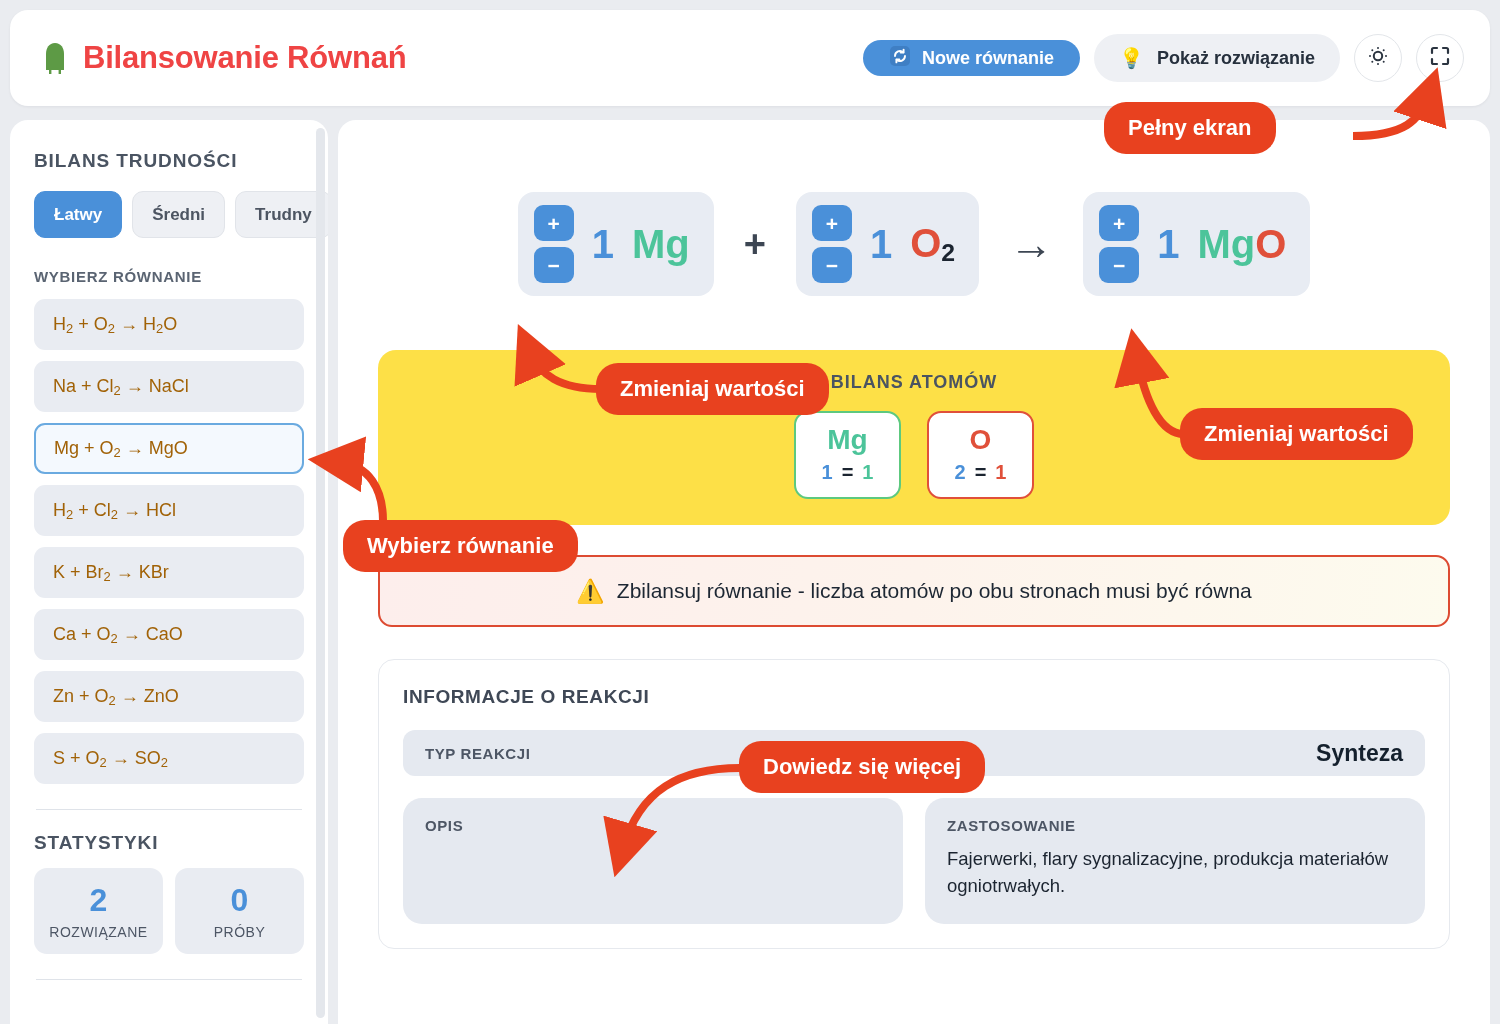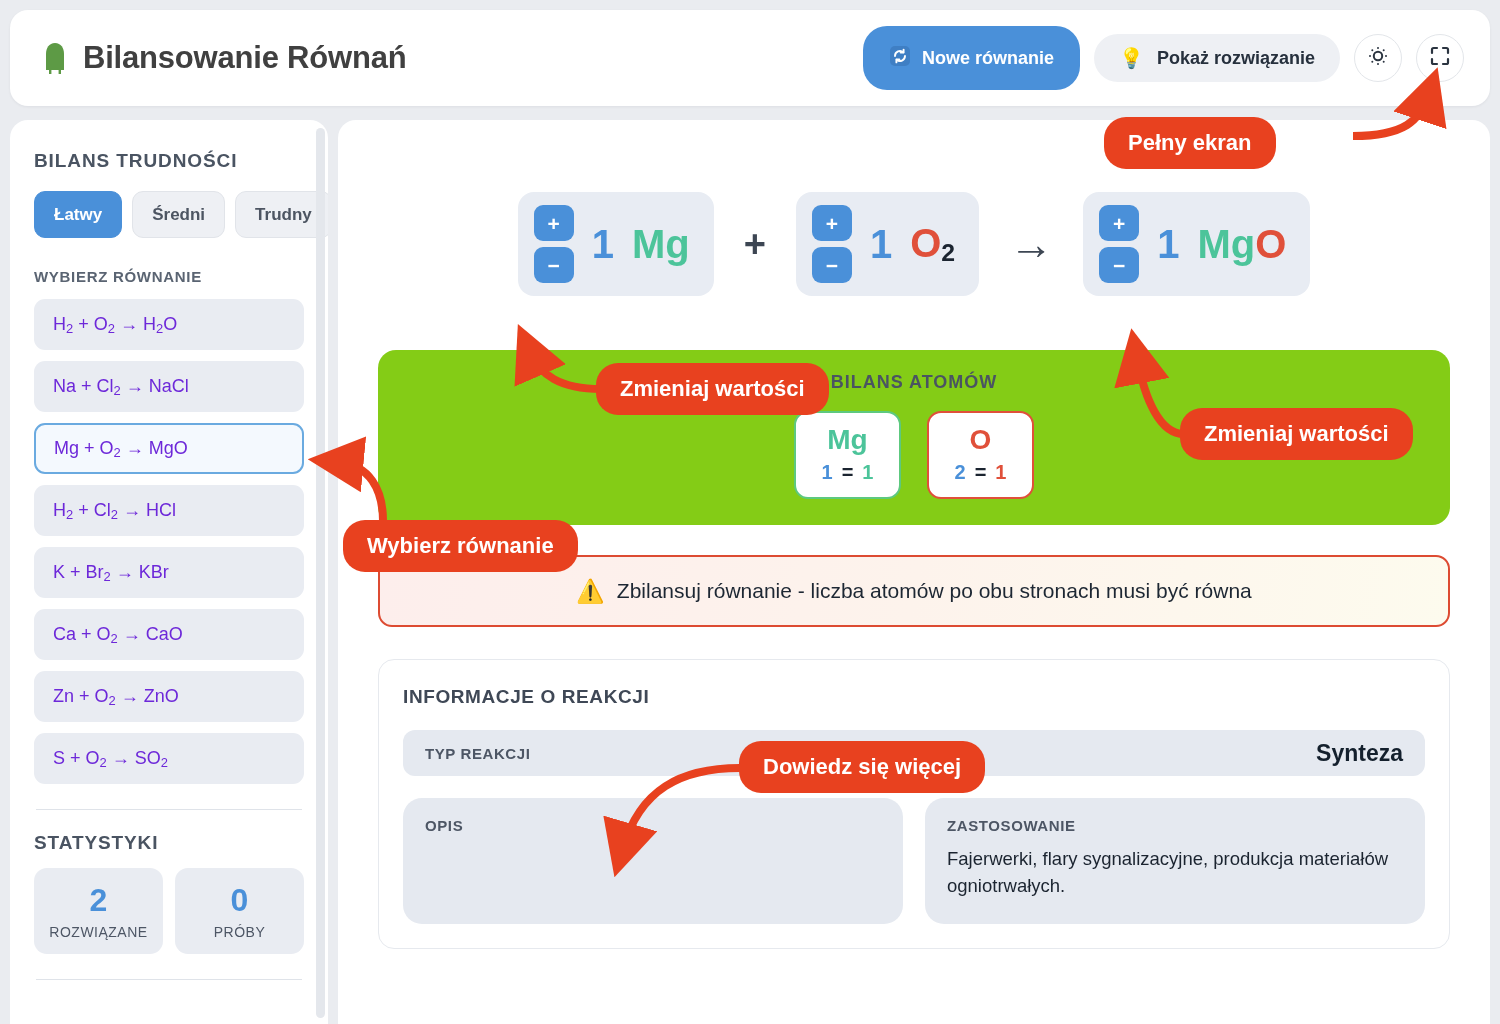--- a/index.html
+++ b/index.html
@@ -17,28 +17,28 @@
     width: 1480px; height: 96px;
     background: #ffffff;
     border-radius: 18px;
     display: flex; align-items: center;
     padding: 0 26px 0 30px;
     box-shadow: 0 1px 3px rgba(16,24,40,.06);
   }
   .brand { display: flex; align-items: center; gap: 13px; }
   .flask-icon { width: 30px; height: 34px; display:block; }
   .brand-title {
-    font-size: 31px; font-weight: bold; color: #404040;
+    font-size: 31px; font-weight: bold; color: #ef4444;
     letter-spacing: -0.2px; white-space: nowrap;
   }
   .header-actions { margin-left: auto; display: flex; align-items: center; gap: 14px; }
   .btn-primary {
     background: #4a90d9; color: #fff;
     border: none; border-radius: 24px;
-    height: 64px; padding: 0 26px;
+    height: 36px; padding: 0 26px;
     font-size: 18px; font-weight: bold;
     font-family: inherit;
     display: flex; align-items: center; gap: 11px;
     cursor: pointer;
   }
   .btn-ghost {
     background: #eef0f4; color: #26303d;
     border: none; border-radius: 24px;
     height: 48px; padding: 0 25px;
     font-size: 18px; font-weight: bold;
@@ -79,21 +79,21 @@
     border: 1px solid #e1e4e9; background: #eef0f4; color: #4d5562;
     display: flex; align-items: center;
   }
   .diff-btn.active { background: #4a90d9; color: #fff; border-color: #4a90d9; }
   .eq-list { display: flex; flex-direction: column; gap: 11px; }
   .eq-item {
     height: 51px; border-radius: 11px;
     background: #e9ecf2; border: 1px solid transparent;
     display: flex; align-items: center;
     padding: 0 18px;
-    font-size: 18px; color: #6d28d9; font-weight: normal;
+    font-size: 18px; color: #a16207; font-weight: normal;
     cursor: pointer;
   }
   .eq-item.selected { background: #f4f9fe; border: 2px solid #6aaae0; }
   .eq-item sub { font-size: 0.72em; vertical-align: -0.22em; }
   .divider { height: 1px; background: #dfe3e9; margin: 25px 2px 22px 2px; }
   .stats-row { display: flex; gap: 12px; }
   .stat-card {
     flex: 1; background: #e9ecf2; border-radius: 13px;
     padding: 15px 0 14px 0; text-align: center;
   }
@@ -135,21 +135,21 @@
   .coef { font-size: 40px; font-weight: bold; color: #4a90d9; }
   .formula { font-size: 40px; font-weight: bold; white-space: nowrap; }
   .formula sub { font-size: 0.62em; vertical-align: -0.18em; }
   .c-green { color: #4cc49a; }
   .c-red { color: #e0503a; }
   .c-dark { color: #1b2430; }
   .op-plus { font-size: 38px; font-weight: bold; color: #3d4653; }
   .op-arrow { font-size: 44px; color: #3d4653; line-height: 1; }
 
   .balance-panel {
-    background: #84cc16; border-radius: 18px;
+    background: #fde047; border-radius: 18px;
     padding: 22px 0 26px 0; text-align: center;
     margin-top: 6px;
   }
   .balance-title {
     font-size: 18px; font-weight: bold; color: #4a5462;
     letter-spacing: 1px; margin-bottom: 18px;
   }
   .balance-cards { display: flex; justify-content: center; gap: 26px; }
   .bal-card {
     width: 107px; background: #fff;
@@ -418,17 +418,17 @@
 
   <path d="M601,389 C560,389 540,375 530,352" stroke="#e8411f" stroke-width="8" fill="none" marker-end="url(#ar)"></path>
 
   <path d="M1184,434 C1160,434 1145,400 1137,358" stroke="#e8411f" stroke-width="8" fill="none" marker-end="url(#ar)"></path>
 
   <path d="M383,521 C383,490 370,465 338,462" stroke="#e8411f" stroke-width="8" fill="none" marker-end="url(#ar)"></path>
 
   <path d="M740,768 C680,768 640,790 623,848" stroke="#e8411f" stroke-width="8" fill="none" marker-end="url(#ar)"></path>
 </svg>
 
-<div class="anno" style="left:1104px; top:117px;">Pełny ekran</div>
+<div class="anno" style="left:1104px; top:102px;">Pełny ekran</div>
 <div class="anno" style="left:596px; top:363px;">Zmieniaj wartości</div>
 <div class="anno" style="left:1180px; top:408px;">Zmieniaj wartości</div>
 <div class="anno" style="left:343px; top:520px;">Wybierz równanie</div>
 <div class="anno" style="left:739px; top:741px;">Dowiedz się więcej</div>
 
 </body></html>

